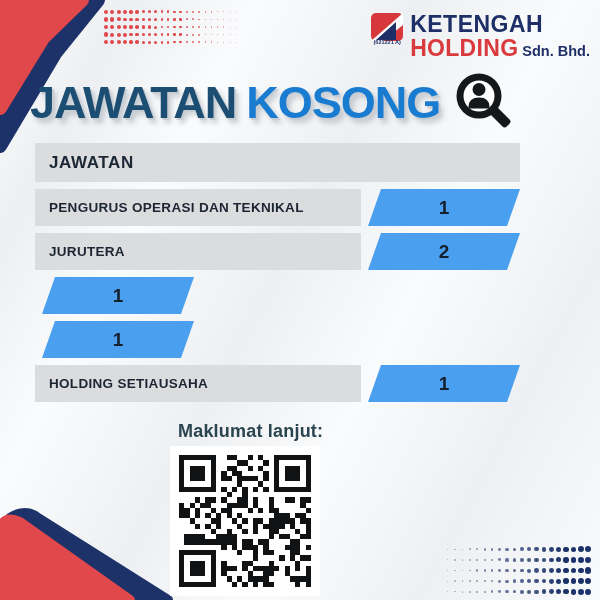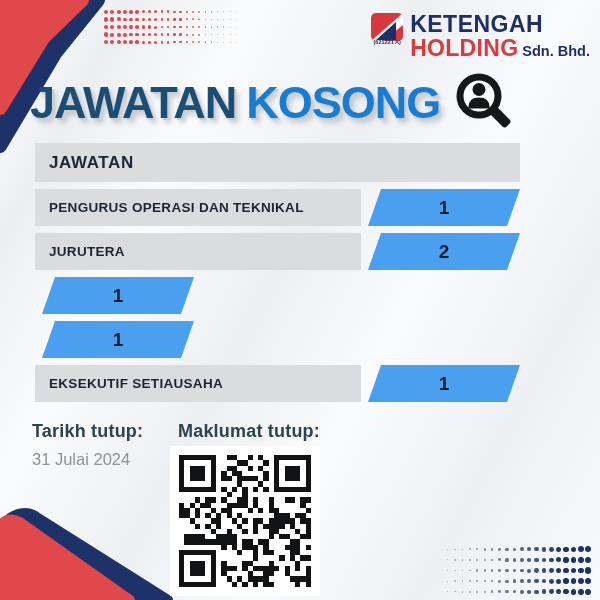--- a/index.html
+++ b/index.html
@@ -336,33 +336,29 @@
   
     <div class="trow">
       <div class="cell-value">1</div>
     </div>
   
     <div class="trow">
       <div class="cell-value">1</div>
     </div>
   
     <div class="trow">
-      <div class="cell-label">EKSEKUTIF SETIAUSAHA</div>
+      <div class="cell-label">HOLDING SETIAUSAHA</div>
       <div class="cell-value">1</div>
     </div>
   </div>
   </div>
 
-  <div class="closing">
-    <div class="label-strong">Tarikh tutup:</div>
-    <div class="date">31 Julai 2024</div>
-  </div>
 
   <div class="moreinfo">
-    <div class="label-strong">Maklumat tutup:</div>
+    <div class="label-strong">Maklumat lanjut:</div>
   </div>
 
   <div class="qrbox" id="qr">
       <svg viewBox="0 0 25 25" width="132" height="132" shape-rendering="crispEdges">
         <rect x="0" y="0" width="1" height="1" fill="#101214"></rect>
         <rect x="1" y="0" width="1" height="1" fill="#101214"></rect>
         <rect x="2" y="0" width="1" height="1" fill="#101214"></rect>
         <rect x="3" y="0" width="1" height="1" fill="#101214"></rect>
         <rect x="4" y="0" width="1" height="1" fill="#101214"></rect>
         <rect x="5" y="0" width="1" height="1" fill="#101214"></rect>

